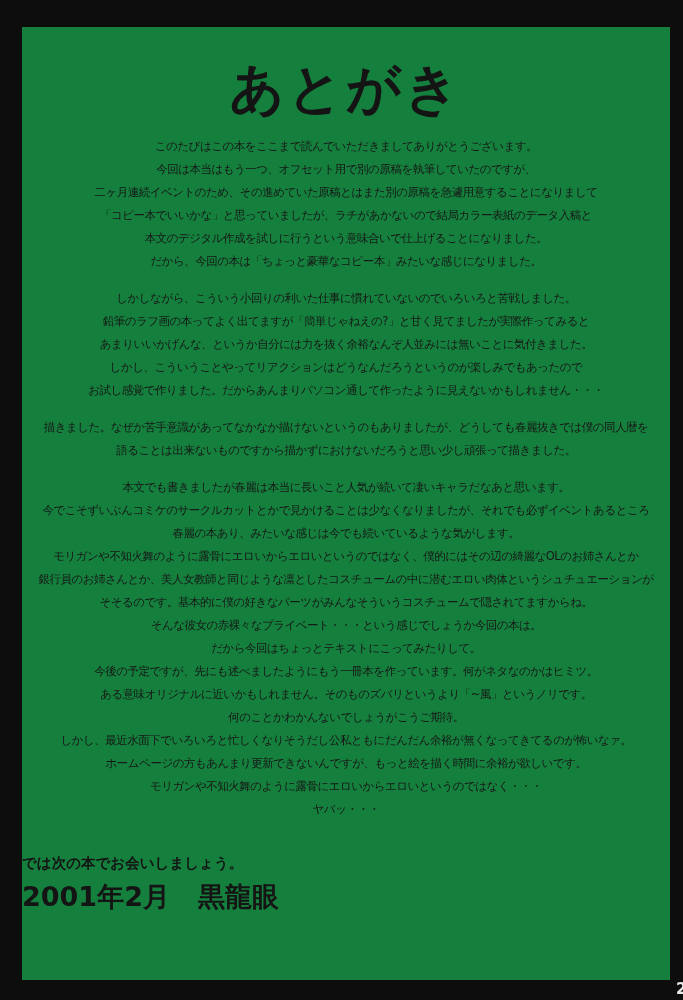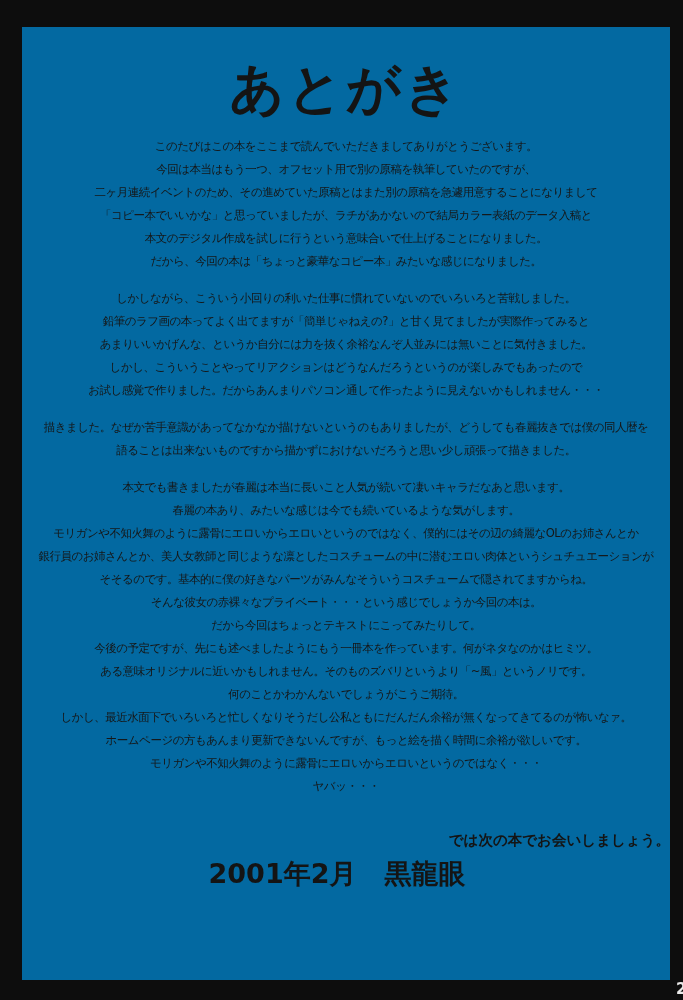--- a/index.html
+++ b/index.html
@@ -14,21 +14,21 @@
     background: #0d0d0d;
     overflow: hidden;
     font-family: "DejaVu Sans", sans-serif;
   }
   .paper {
     position: absolute;
     left: 22px;
     top: 27px;
     width: 648px;
     height: 953px;
-    background: #0369a1;
+    background: #15803d;
     color: #131313;
     overflow: hidden;
   }
   .page-title {
     margin: 33px 0 0 0;
     text-align: center;
     font-size: 54px;
     line-height: 58px;
     font-weight: 900;
     letter-spacing: 3px;
@@ -44,29 +44,29 @@
   }
   .para .line {
     font-size: 11.5px;
     letter-spacing: -0.5px;
     line-height: 23px;
     white-space: nowrap;
     color: #161616;
   }
   .closing-line {
     margin-top: 33px;
-    text-align: right;
+    text-align: left;
     font-size: 14.5px;
     font-weight: bold;
     letter-spacing: 0;
     color: #141414;
   }
   .date-signature-line {
     margin-top: 6px;
-    text-align: center;
+    text-align: left;
     padding-right: 18px;
     font-weight: 900;
     font-size: 27px;
     color: #141414;
     white-space: nowrap;
   }
   .signature-text {
     display: inline-block;
     margin-left: 28px;
   }
@@ -104,20 +104,21 @@
           <div class="line">あまりいいかげんな、というか自分には力を抜く余裕なんぞ人並みには無いことに気付きました。</div>
           <div class="line">しかし、こういうことやってリアクションはどうなんだろうというのが楽しみでもあったので</div>
           <div class="line">お試し感覚で作りました。だからあんまりパソコン通して作ったように見えないかもしれません・・・</div>
         </div>
         <div class="para">
           <div class="line">描きました。なぜか苦手意識があってなかなか描けないというのもありましたが、どうしても春麗抜きでは僕の同人暦を</div>
           <div class="line">語ることは出来ないものですから描かずにおけないだろうと思い少し頑張って描きました。</div>
         </div>
         <div class="para">
           <div class="line">本文でも書きましたが春麗は本当に長いこと人気が続いて凄いキャラだなあと思います。</div>
+          <div class="line">今でこそずいぶんコミケのサークルカットとかで見かけることは少なくなりましたが、それでも必ずイベントあるところ</div>
           <div class="line">春麗の本あり、みたいな感じは今でも続いているような気がします。</div>
           <div class="line">モリガンや不知火舞のように露骨にエロいからエロいというのではなく、僕的にはその辺の綺麗なOLのお姉さんとか</div>
           <div class="line">銀行員のお姉さんとか、美人女教師と同じような凛としたコスチュームの中に潜むエロい肉体というシュチュエーションが</div>
           <div class="line">そそるのです。基本的に僕の好きなパーツがみんなそういうコスチュームで隠されてますからね。</div>
           <div class="line">そんな彼女の赤裸々なプライベート・・・という感じでしょうか今回の本は。</div>
           <div class="line">だから今回はちょっとテキストにこってみたりして。</div>
           <div class="line">今後の予定ですが、先にも述べましたようにもう一冊本を作っています。何がネタなのかはヒミツ。</div>
           <div class="line">ある意味オリジナルに近いかもしれません。そのものズバリというより「~風」というノリです。</div>
           <div class="line">何のことかわかんないでしょうがこうご期待。</div>
           <div class="line">しかし、最近水面下でいろいろと忙しくなりそうだし公私ともにだんだん余裕が無くなってきてるのが怖いなァ。</div>

